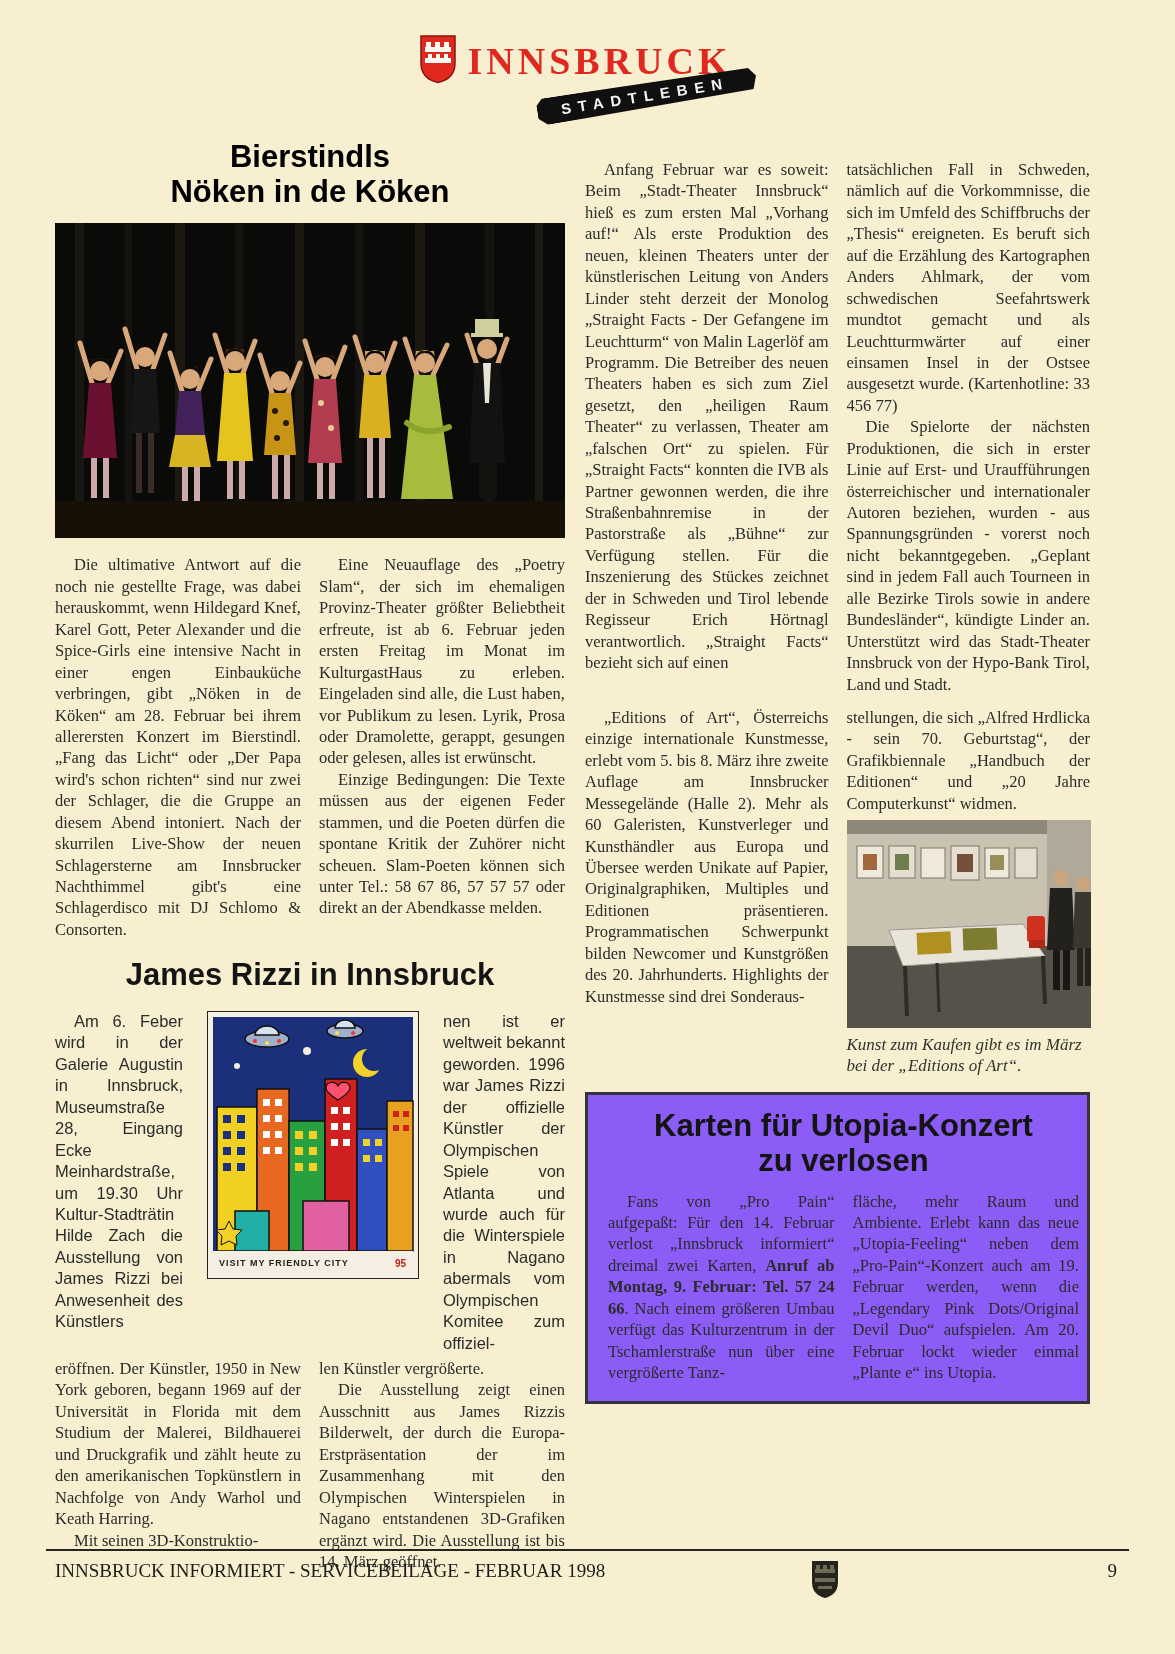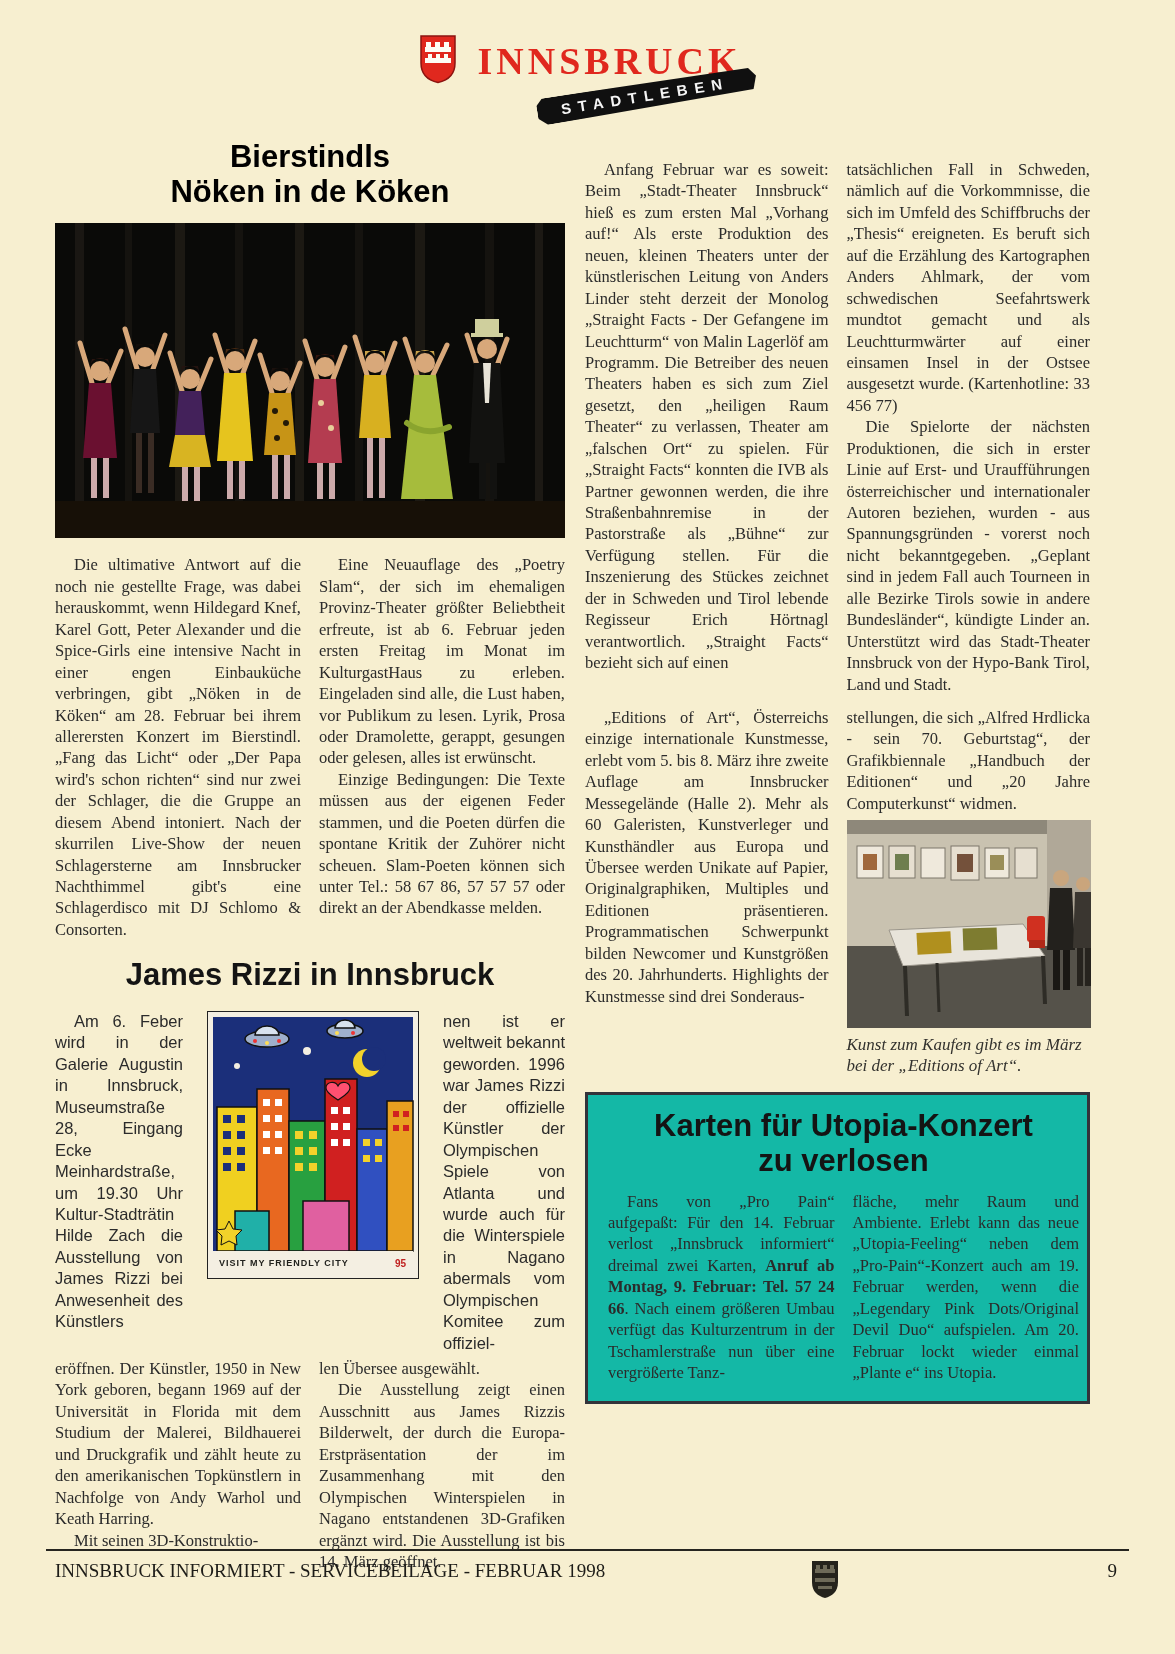--- a/index.html
+++ b/index.html
@@ -4,21 +4,21 @@
 <style>
   html,body{margin:0;padding:0;background:#777;}
   .page{
     position:relative;width:1175px;height:1654px;margin:0 auto;
     background:#f7efd0;font-family:"Liberation Sans",sans-serif;color:#2b2b2b;
     overflow:hidden;
   }
   
   .masthead{position:absolute;top:34px;left:0;width:100%;height:110px;}
   .masthead-inner{position:relative;width:340px;margin:0 auto;}
-  .masthead-row{display:flex;align-items:center;gap:20px;}
+  .masthead-row{display:flex;align-items:center;gap:10px;}
   .masthead-title{
     font-family:"Liberation Serif",serif;font-weight:bold;color:#e0281e;
     font-size:38px;letter-spacing:4px;white-space:nowrap;
   }
   .banner{
     position:absolute;top:48px;left:118px;transform:rotate(-9deg);
     background:#101010;color:#f5f5f5;font-weight:bold;font-size:15px;
     letter-spacing:7px;padding:5px 28px 5px 24px;white-space:nowrap;
     clip-path:polygon(0 25%,3% 0,97% 8%,100% 40%,98% 88%,4% 100%,0 72%);
   }
@@ -43,21 +43,21 @@
   .rizzi-right{flex:1;min-width:0;}
   .rizzi-bottom{margin-top:4px;}
   
   .editions-photo{display:block;margin-top:6px;}
   .photo-caption{
     font-style:italic;font-size:17px;line-height:1.25;margin-top:6px;
     color:#33322e;text-align:left;
   }
   
   .utopia-box{
-    margin-top:16px;background:#14b8a6;border:3px solid #33333a;
+    margin-top:16px;background:#8b5cf6;border:3px solid #33333a;
     padding:14px 8px 18px 20px;
   }
   .utopia-title{font-size:31px;color:#101010;}
   .utopia-cols{margin-top:12px;}
   .bold-inline{font-weight:bold;}
   
   .footer-rule{position:absolute;left:46px;right:46px;top:1549px;border-top:2px solid #26251f;}
   .footer{
     position:absolute;left:55px;right:58px;top:1560px;height:52px;
     display:flex;
@@ -303,21 +303,21 @@
         <p>nen ist er weltweit bekannt geworden. 1996 war James Rizzi der offizielle Künstler der Olympischen Spiele von Atlanta und wurde auch für die Winterspiele in Nagano abermals vom Olympischen Komitee zum offiziel-</p>
       </div>
     </div>
 
     <div class="cols body-text rizzi-bottom">
       <div class="col">
         <p>eröffnen. Der Künstler, 1950 in New York geboren, begann 1969 auf der Universität in Florida mit dem Studium der Malerei, Bildhauerei und Druckgrafik und zählt heute zu den amerikanischen Topkünstlern in Nachfolge von Andy Warhol und Keath Harring.</p>
         <p class="indent">Mit seinen 3D-Konstruktio-</p>
       </div>
       <div class="col">
-        <p>len Übersee ausgewählt.</p>
+        <p>len Künstler vergrößerte.</p>
         <p class="indent">Die Ausstellung zeigt einen Ausschnitt aus James Rizzis Bilderwelt, der durch die Europa-Erstpräsentation der im Zusammenhang mit den Olympischen Winterspielen in Nagano entstandenen 3D-Grafiken ergänzt wird. Die Ausstellung ist bis 14. März geöffnet.</p>
       </div>
     </div>
   </div>
 
   <div class="right-region">
 
 
     <div class="cols body-text" style="margin-top:14px;">
       <div class="col">

